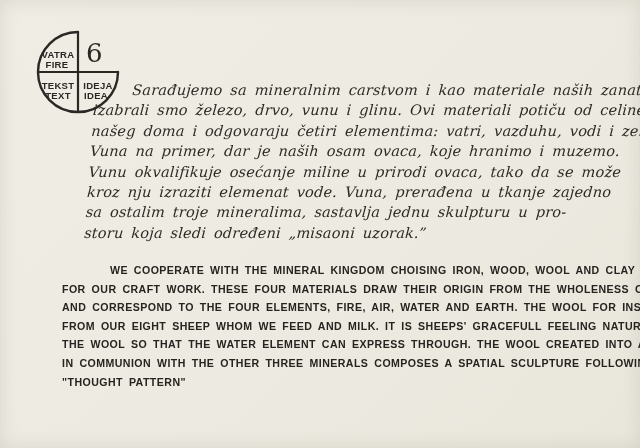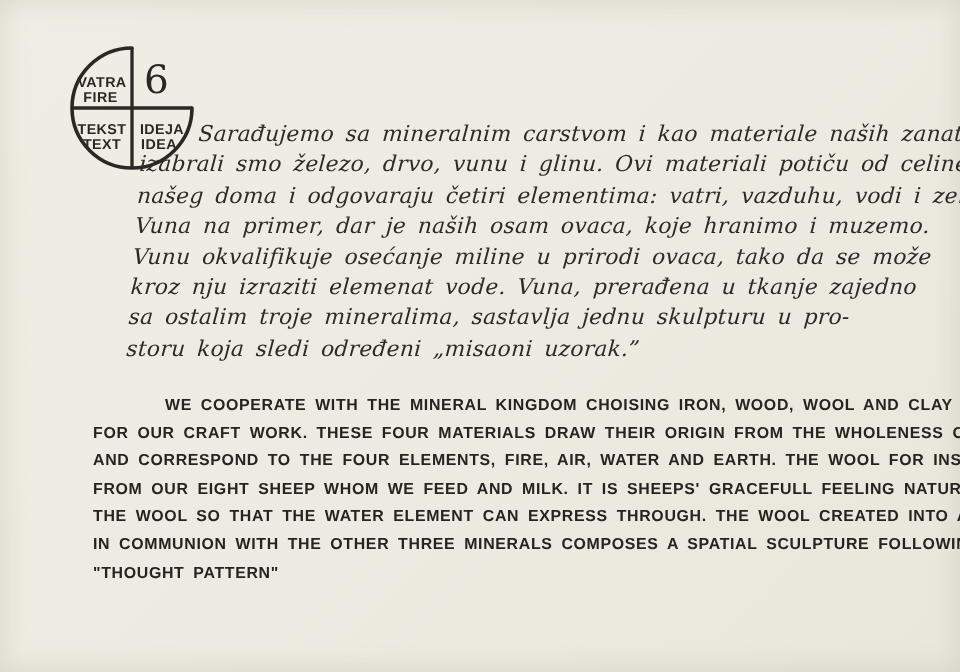--- a/index.html
+++ b/index.html
@@ -12,21 +12,21 @@
   .paper {
     position: relative;
     width: 640px; height: 448px;
     background: linear-gradient(135deg, #efede4 0%, #edeae1 55%, #e9e6dc 100%);
     box-shadow: inset 0 0 18px rgba(120,115,100,0.18);
     color: #2a2824;
   }
   
   .logo {
     position: absolute;
-    left: 44px; top: 28px;
+    left: 34px; top: 28px;
     width: 88px; height: 88px;
   }
   .logo svg { width: 100%; height: 100%; }
   .logo text {
     font-family: "Liberation Sans", sans-serif;
     font-weight: bold;
     fill: #2a2824;
   }
   .logo .quad-label { font-size: 9.5px; letter-spacing: 0.3px; }
   .logo .issue-number {

